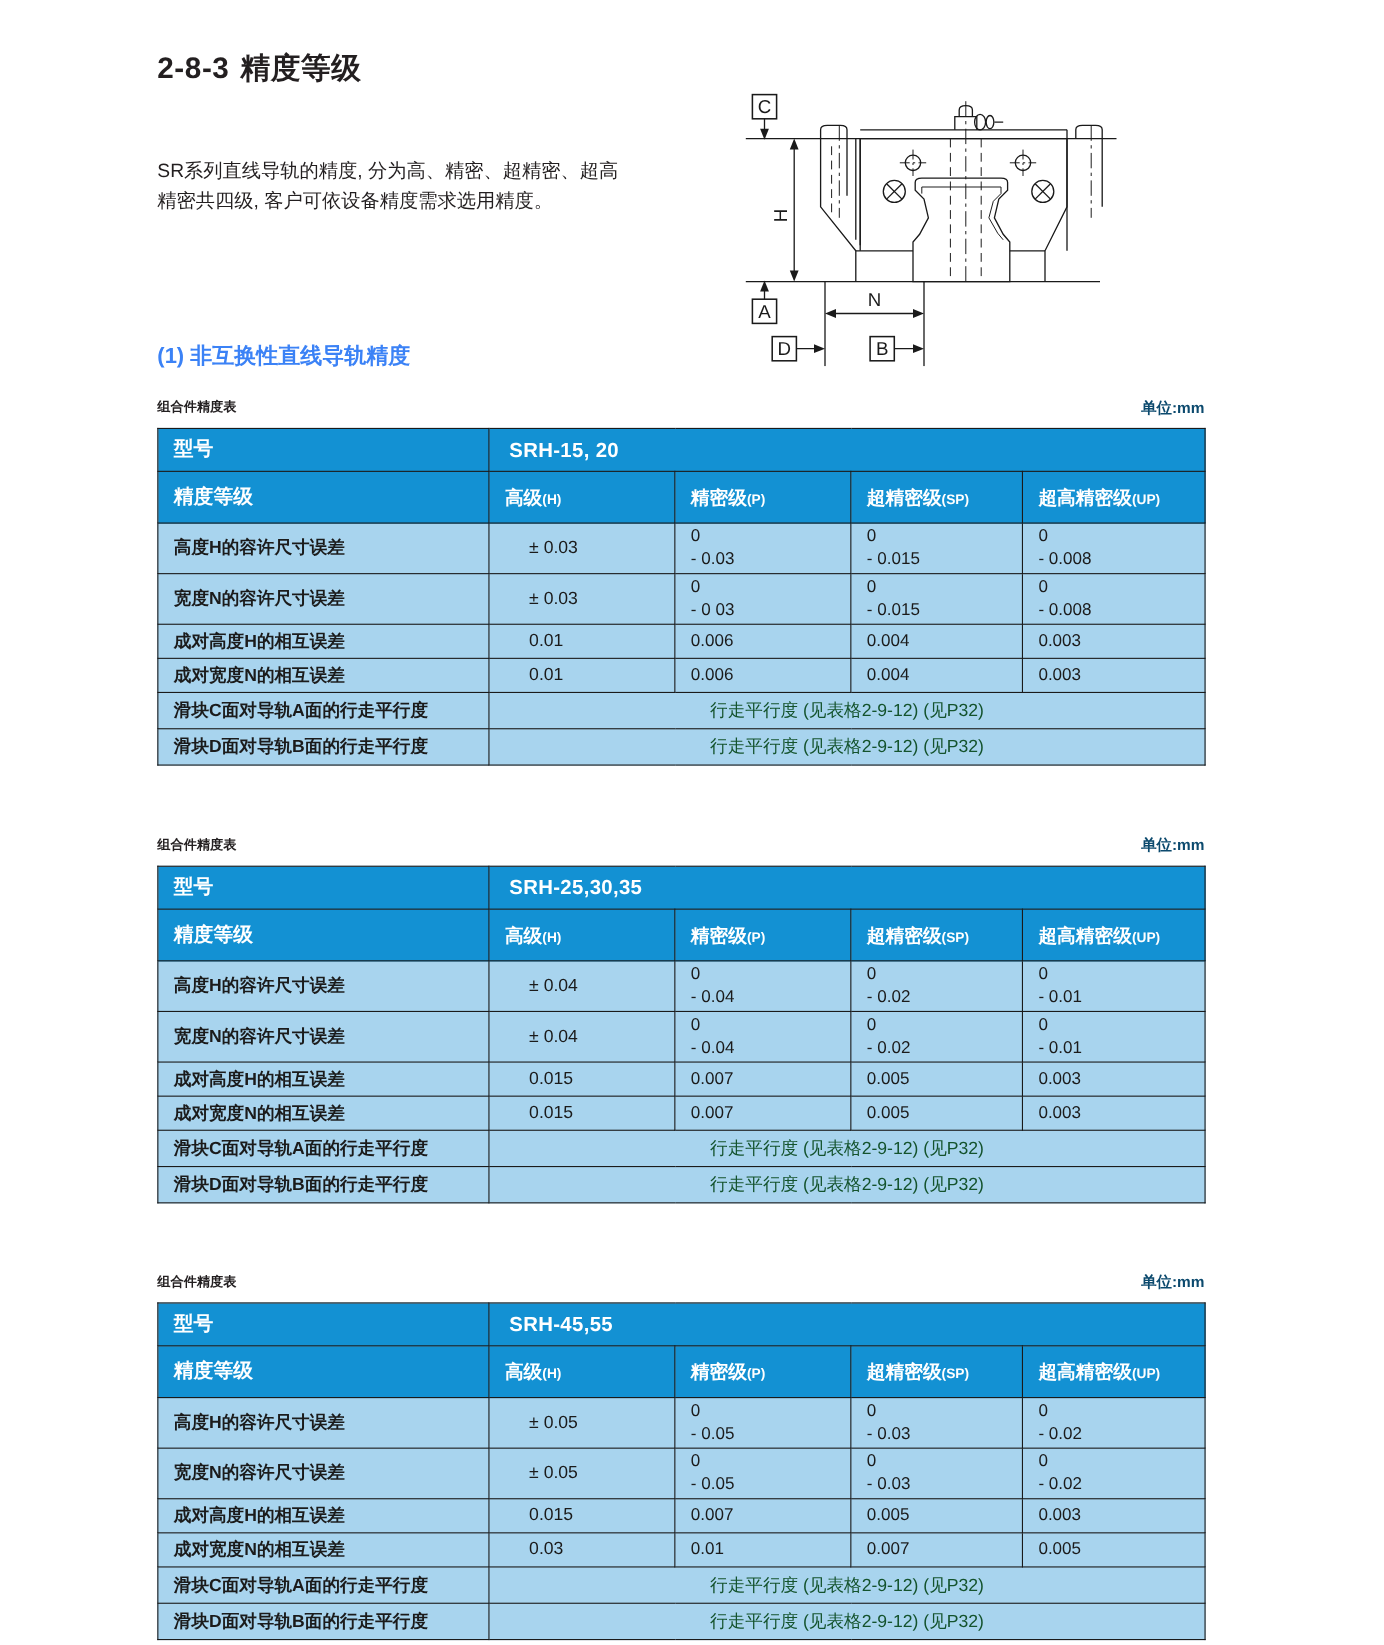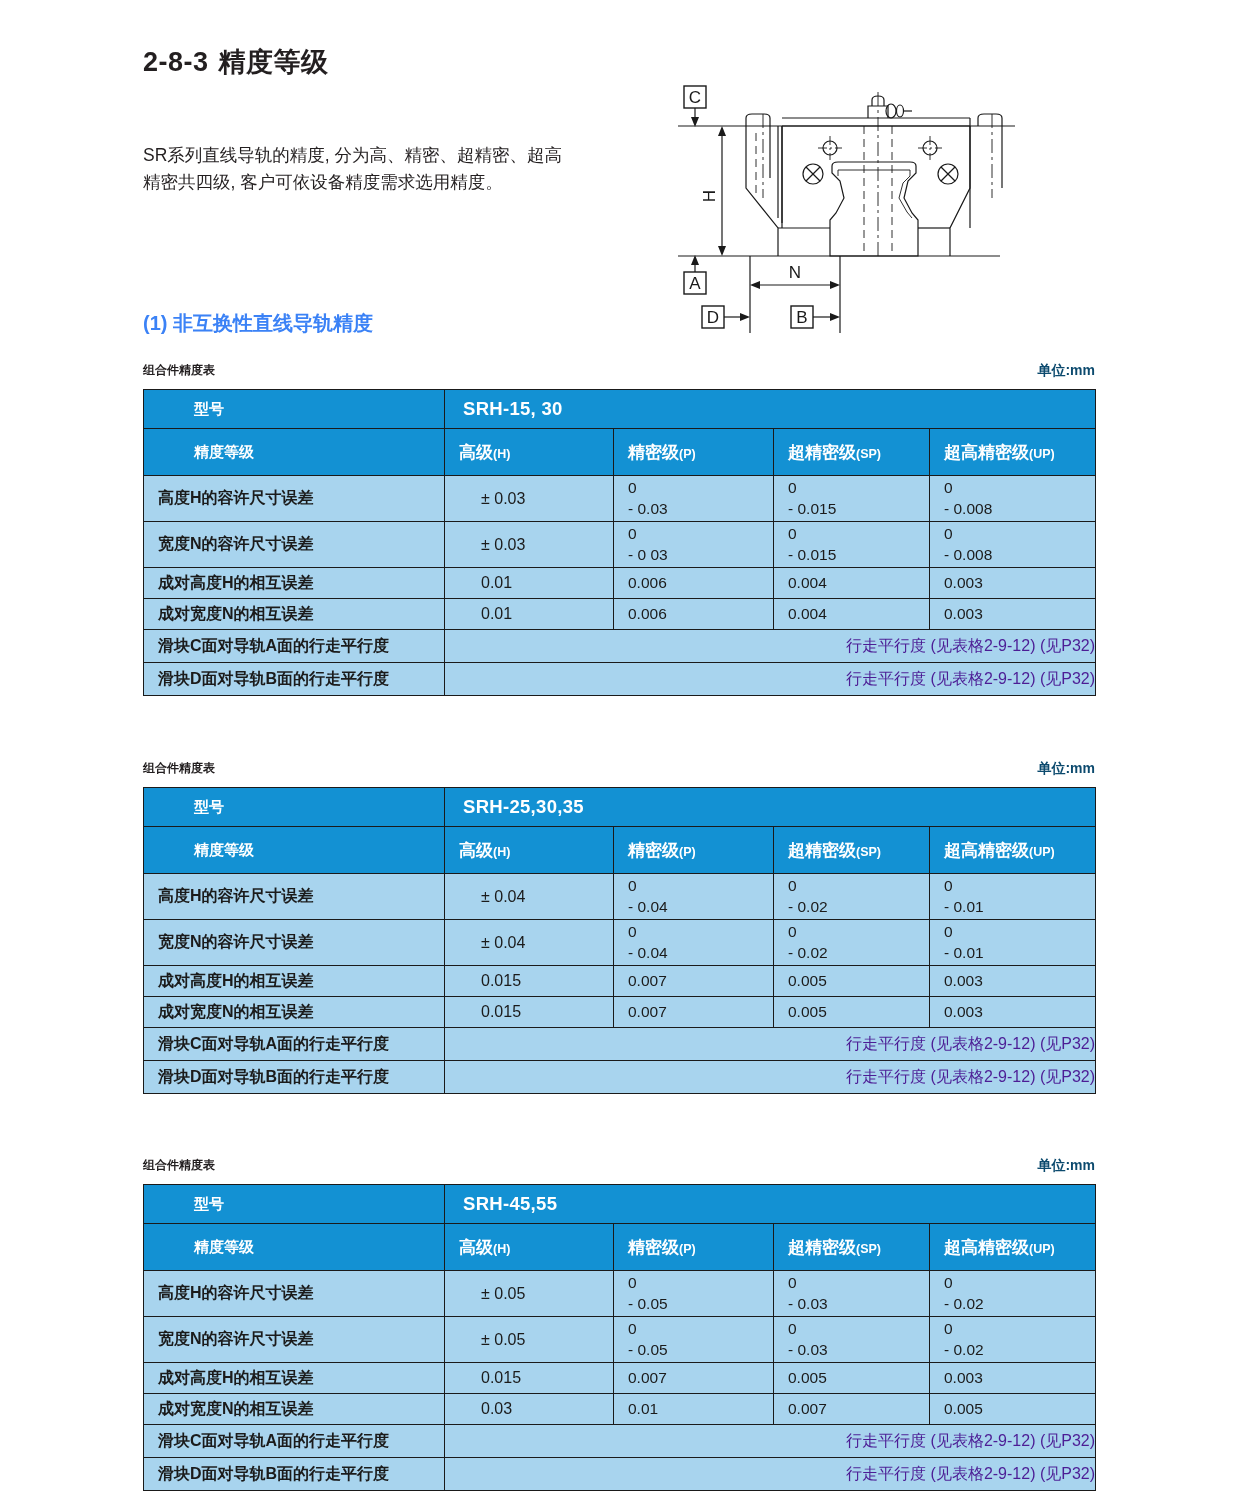--- a/index.html
+++ b/index.html
@@ -103,25 +103,24 @@
 
   
   tr.model td, tr.grade td {
     background: #1391d3;
     color: #ffffff;
   }
   tr.model td { height: 38px; }
   tr.grade td { height: 46px; }
 
   .hd-txt {
-    font-size: 15px;
+    font-size: 18px;
     font-weight: bold;
     padding-left: 14px;
     line-height: 1.1;
-    margin-left: 36px;
   }
   .hd-model {
     font-size: 18.5px;
     font-weight: bold;
     padding-left: 18px;
     letter-spacing: 0.3px;
   }
   .grade-lab {
     font-size: 17px;
     font-weight: bold;
@@ -158,22 +157,22 @@
   }
   .val-pair .top { display: block; }
   .val-pair .bot { display: block; }
   .val-single {
     font-size: 16px;
     padding-left: 36px;
     color: #1b1b1b;
   }
   .merged-txt {
     font-size: 16px;
-    text-align: right;
-    color: #4c1d95;
+    text-align: center;
+    color: #14532d;
   }
 </style>
 </head>
 <body>
 
 <div class="page-title">
   <span class="num">2-8-3</span><span>精度等级</span>
 </div>
 
 <div class="intro">SR系列直线导轨的精度, 分为高、精密、超精密、超高精密共四级, 客户可依设备精度需求选用精度。</div>
@@ -290,21 +289,21 @@
         <col class="c-p">
         <col class="c-sp">
         <col class="c-up">
     </colgroup>
     <tbody>
       <tr class="model">
         <td>
             <div class="hd-txt">型号</div>
           </td>
         <td colspan="4">
-            <div class="hd-model">SRH-15, 30</div>
+            <div class="hd-model">SRH-15, 20</div>
           </td>
       </tr>
       <tr class="grade">
         <td>
             <div class="hd-txt">精度等级</div>
           </td>
         <td>
             <div class="grade-lab"><span>高级</span><span class="sfx">(H)</span></div>
           </td>
         <td>

